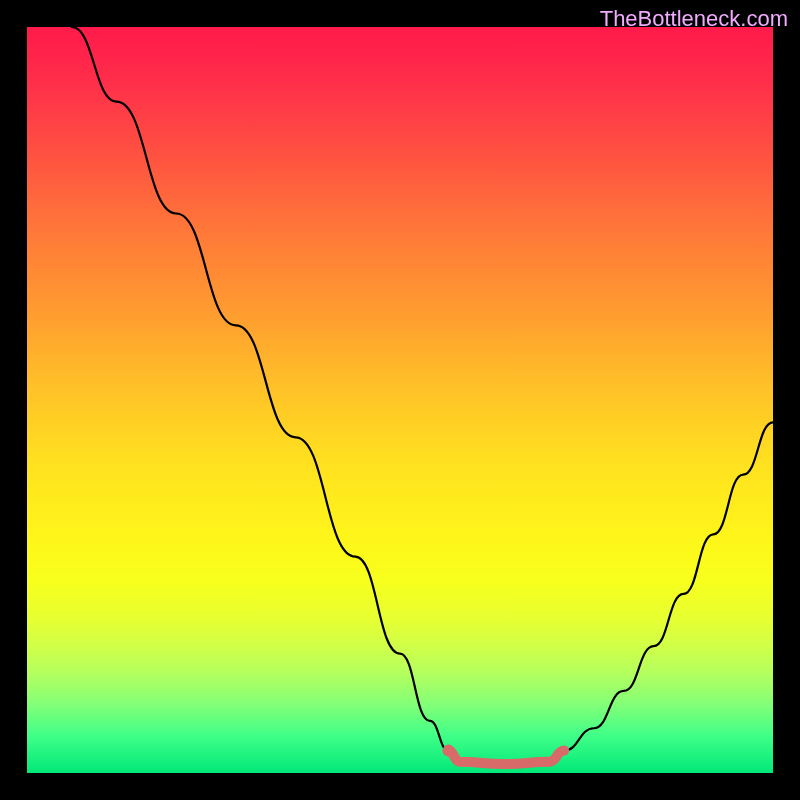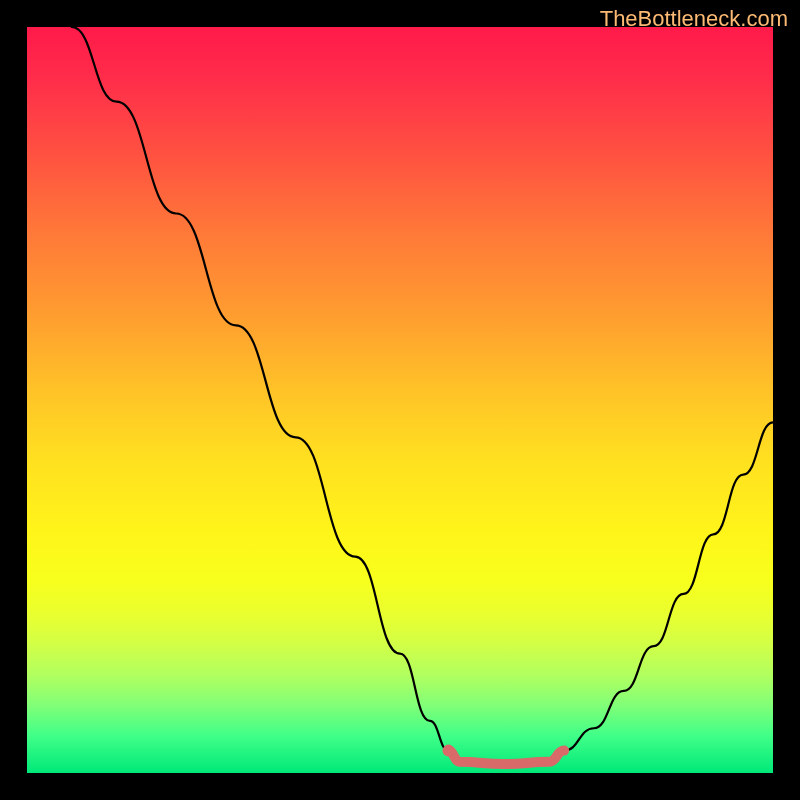--- a/index.html
+++ b/index.html
@@ -8,21 +8,21 @@
     width: 800px;
     height: 800px;
     background: #000;
     font-family: Arial, sans-serif;
     position: relative;
   }
   .watermark {
     position: absolute;
     top: 6px;
     right: 12px;
-    color: #fdba74;
+    color: #f0abfc;
     font-size: 22px;
     font-weight: 500;
     z-index: 10;
   }
   .plot-area {
     position: absolute;
     left: 27px;
     top: 27px;
     width: 746px;
     height: 746px;

